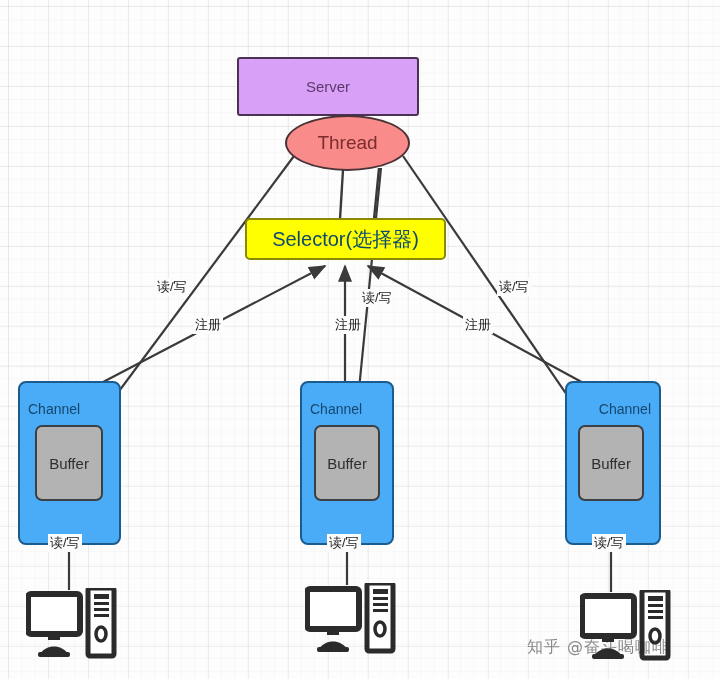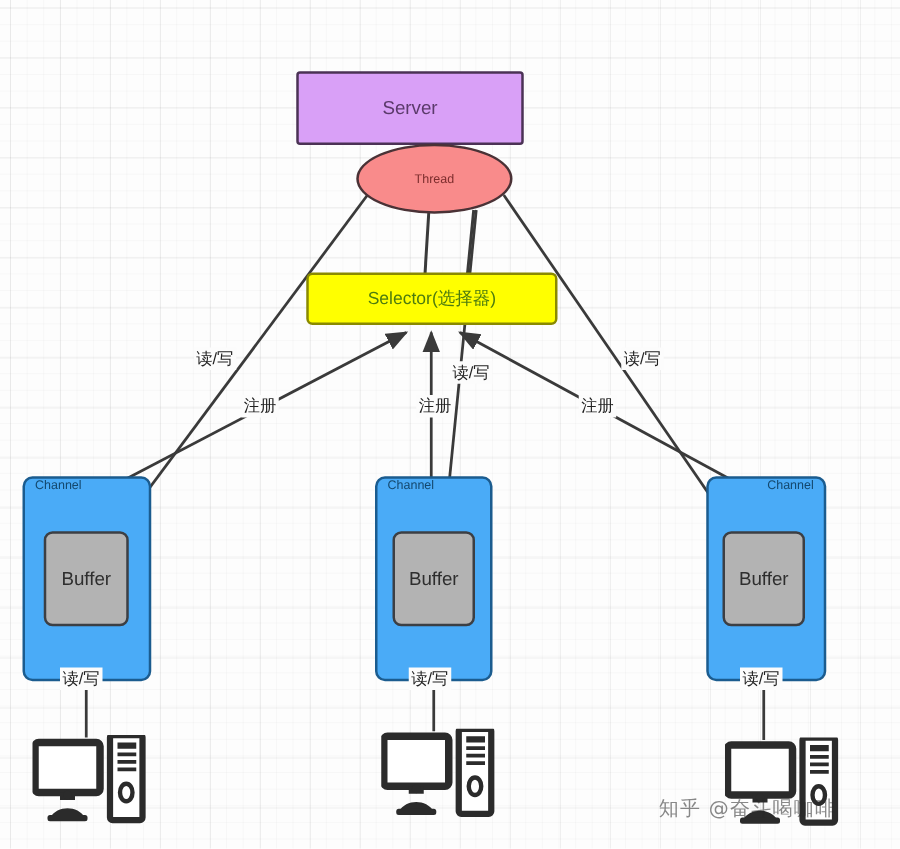--- a/index.html
+++ b/index.html
@@ -54,51 +54,51 @@
 
   
   #thread-node {
     left: 285px; top: 115px;
     width: 125px; height: 56px;
     background: #f98b8b;
     border: 2px solid #4a3236;
     border-radius: 50%;
   }
   #thread-node .label {
-    font-size: 10px;
+    font-size: 19px;
     color: #7c2d2d;
   }
 
   
   #selector-node {
     left: 245px; top: 218px;
     width: 201px; height: 42px;
     background: #ffff00;
     border: 2px solid #8a8a00;
     border-radius: 5px;
   }
   #selector-node .label {
-    font-size: 14px;
-    color: #4d7c0f;
+    font-size: 20px;
+    color: #0c4a6e;
     white-space: nowrap;
   }
 
   
   .channel {
     position: absolute;
     box-sizing: border-box;
     background: #4aabf7;
     border: 2px solid #1b5c8f;
     border-radius: 8px;
     z-index: 2;
   }
   .channel-label {
     position: absolute;
-    top: 0;
-    font-size: 10px;
+    top: 18px;
+    font-size: 14px;
     color: #14486e;
     white-space: nowrap;
   }
   .channel-label.left-align  { left: 8px; }
   .channel-label.right-align { right: 8px; }
 
   .buffer {
     position: absolute;
     box-sizing: border-box;
     background: #b3b3b3;

